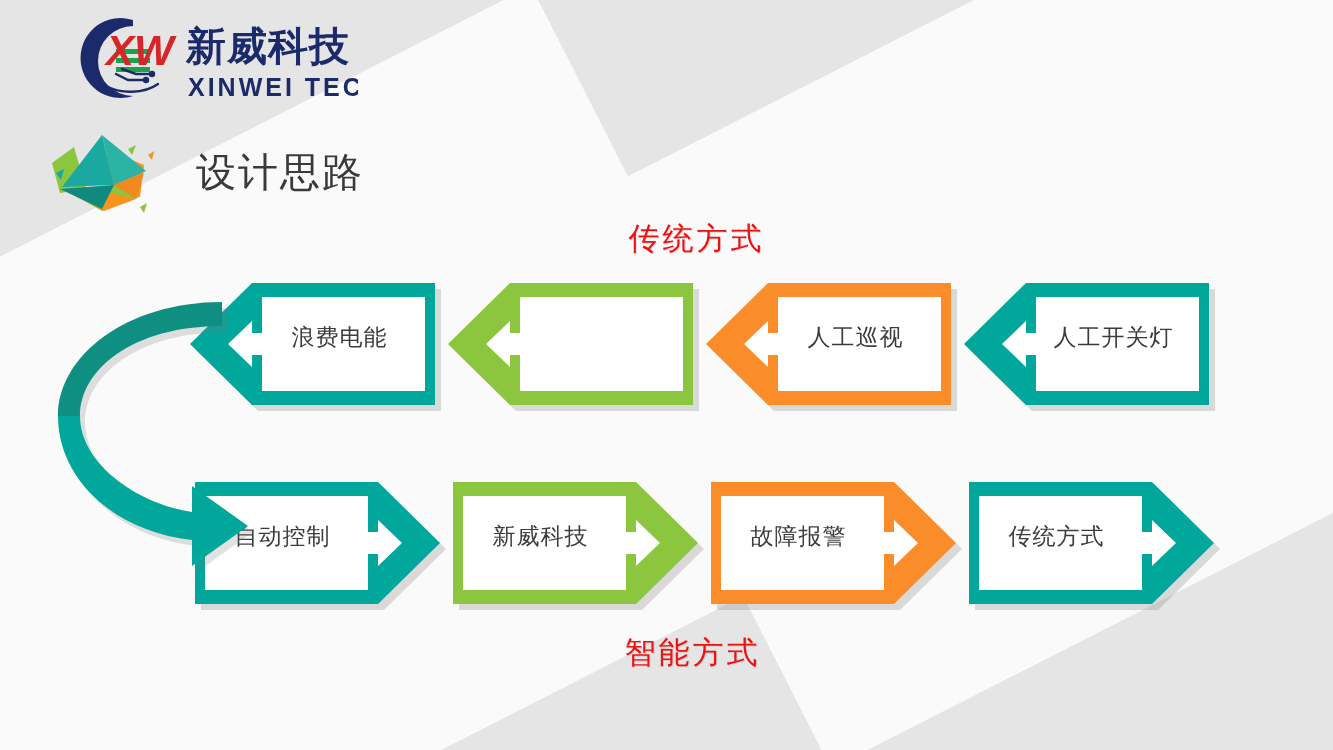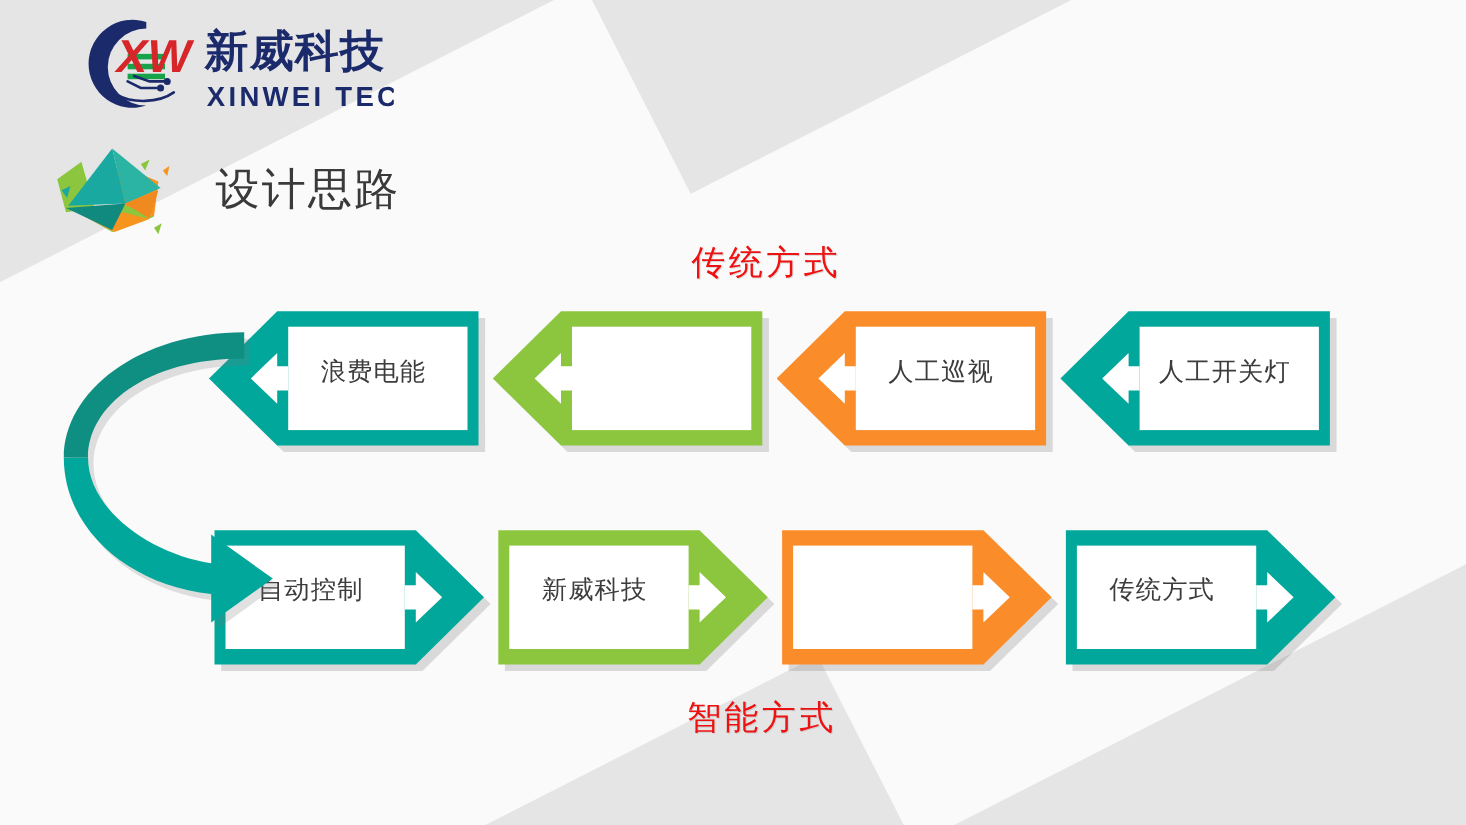--- a/index.html
+++ b/index.html
@@ -280,20 +280,21 @@
       <span class="chev-label">新威科技</span>
     </div>
 
     <div class="chev to-right" style="left:516px">
       <svg viewBox="0 0 245 122" preserveAspectRatio="none">
         <polygon points="0,0 183,0 245,61 183,122 0,122" fill="rgba(120,120,120,0.25)" transform="translate(6,6)"></polygon>
         <polygon points="0,0 183,0 245,61 183,122 0,122" fill="#fb8c2a"></polygon>
         <rect x="10" y="14" width="163" height="94" fill="#ffffff"></rect>
         <polygon points="207,61 183,38 183,50 173,50 173,72 183,72 183,84" fill="#ffffff"></polygon>
       </svg>
+      <span class="chev-label">故障报警</span>
     </div>
 
     <div class="chev to-right" style="left:774px">
       <svg viewBox="0 0 245 122" preserveAspectRatio="none">
         <polygon points="0,0 183,0 245,61 183,122 0,122" fill="rgba(120,120,120,0.25)" transform="translate(6,6)"></polygon>
         <polygon points="0,0 183,0 245,61 183,122 0,122" fill="#00a79a"></polygon>
         <rect x="10" y="14" width="163" height="94" fill="#ffffff"></rect>
         <polygon points="207,61 183,38 183,50 173,50 173,72 183,72 183,84" fill="#ffffff"></polygon>
       </svg>
       <span class="chev-label">传统方式</span>

